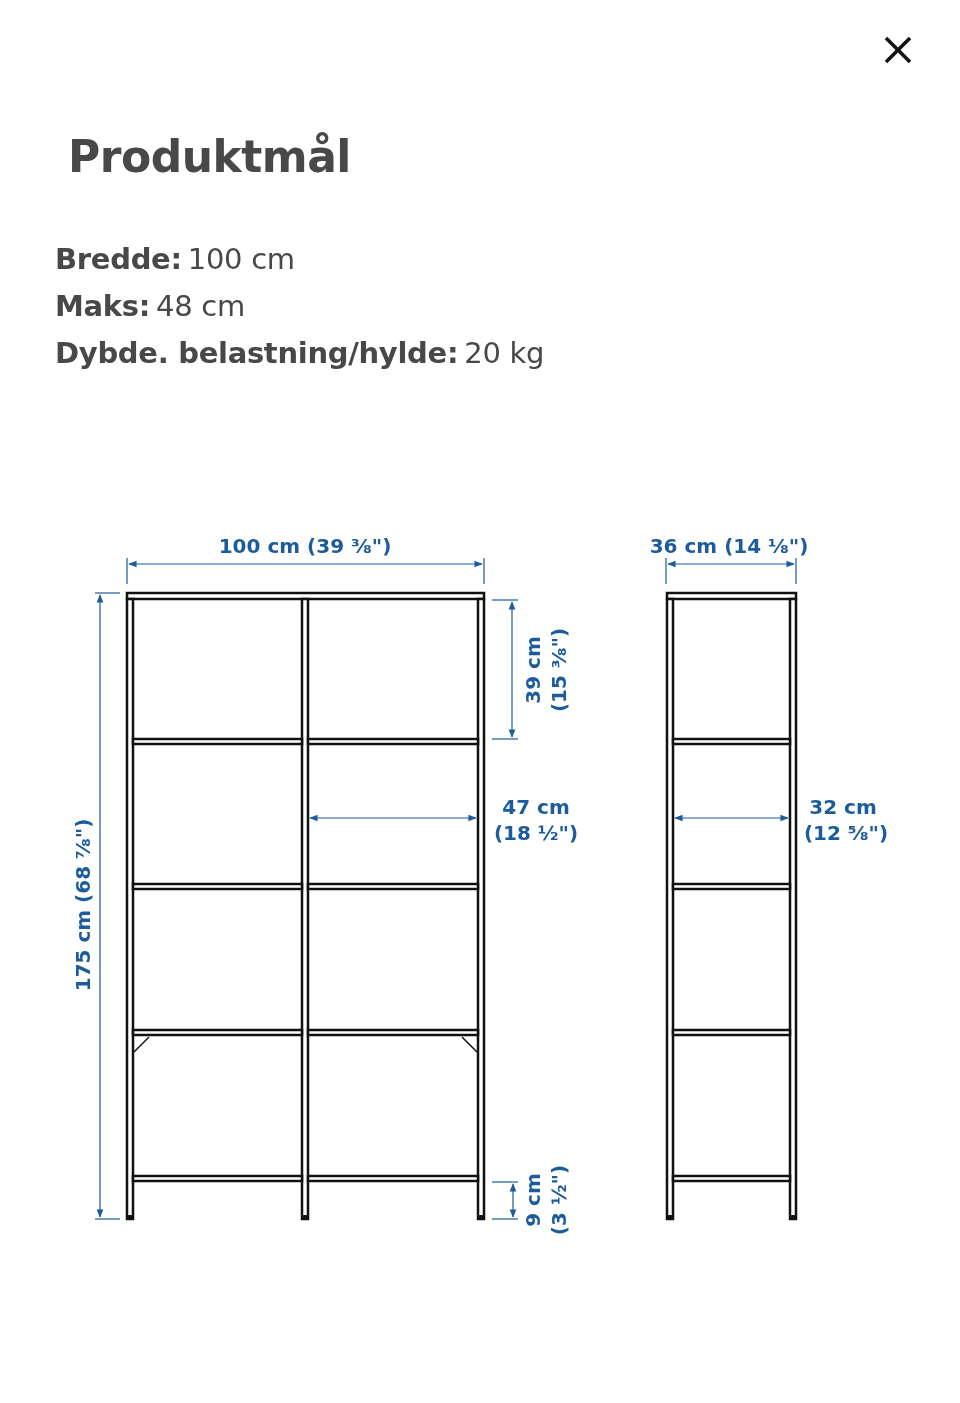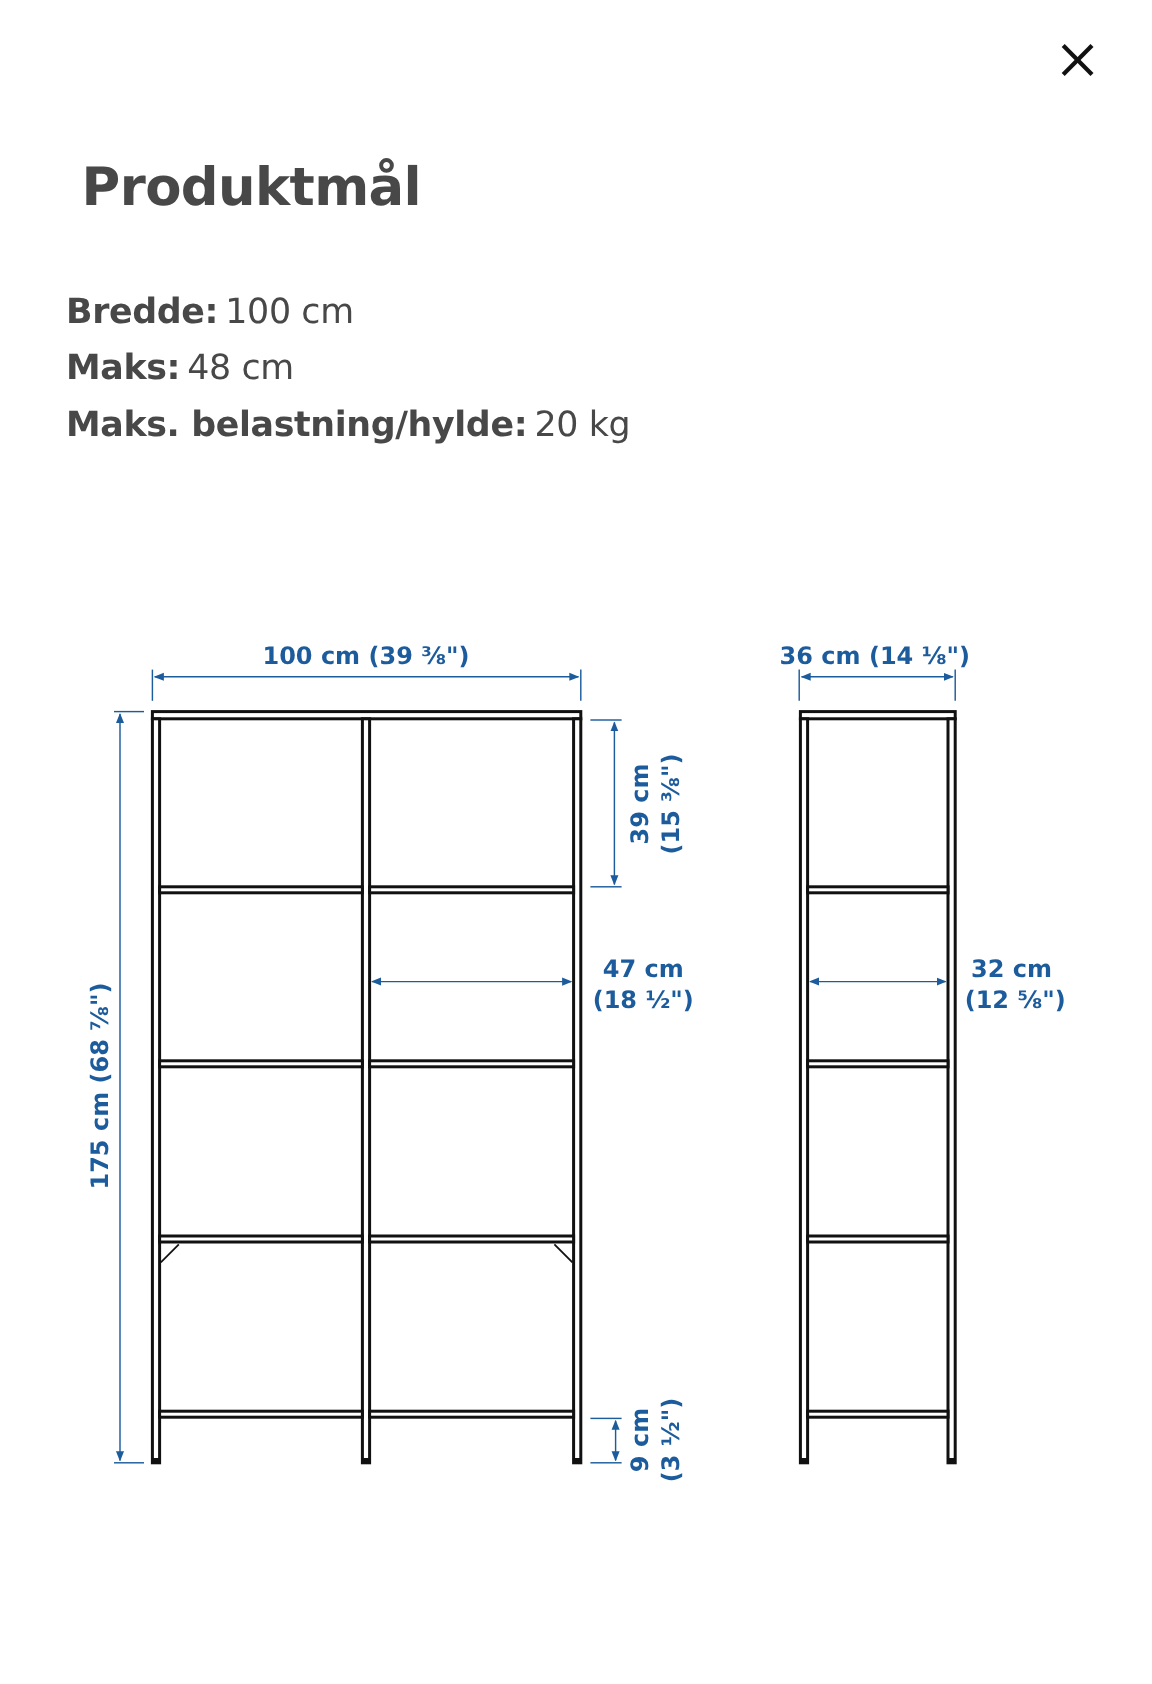--- a/index.html
+++ b/index.html
@@ -24,21 +24,21 @@
     <line x1="5" y1="5" x2="29" y2="29" stroke="#111" stroke-width="3.5"></line>
     <line x1="29" y1="5" x2="5" y2="29" stroke="#111" stroke-width="3.5"></line>
   </svg>
 </div>
 
 <h1 class="title">Produktmål</h1>
 
 <ul class="specs">
   <li class="spec"><span class="lbl">Bredde:</span><span class="val">100 cm</span></li>
   <li class="spec"><span class="lbl">Maks:</span><span class="val">48 cm</span></li>
-  <li class="spec"><span class="lbl">Maks. belastning/hylde:</span><span class="val">20 kg</span></li>
+  <li class="spec"><span class="lbl">Dybde. belastning/hylde:</span><span class="val">20 kg</span></li>
 </ul>
 
 <svg class="drawing" viewBox="0 500 960 800" xmlns="http://www.w3.org/2000/svg">
   <defs>
     <marker id="arr" viewBox="0 0 10 10" refX="9" refY="5" markerWidth="7" markerHeight="7" orient="auto-start-reverse">
       <path d="M0,1 L10,5 L0,9 z" fill="#1d5c9c"></path>
     </marker>
   </defs>
 
   <g fill="none" stroke="#111" stroke-width="2.5">

